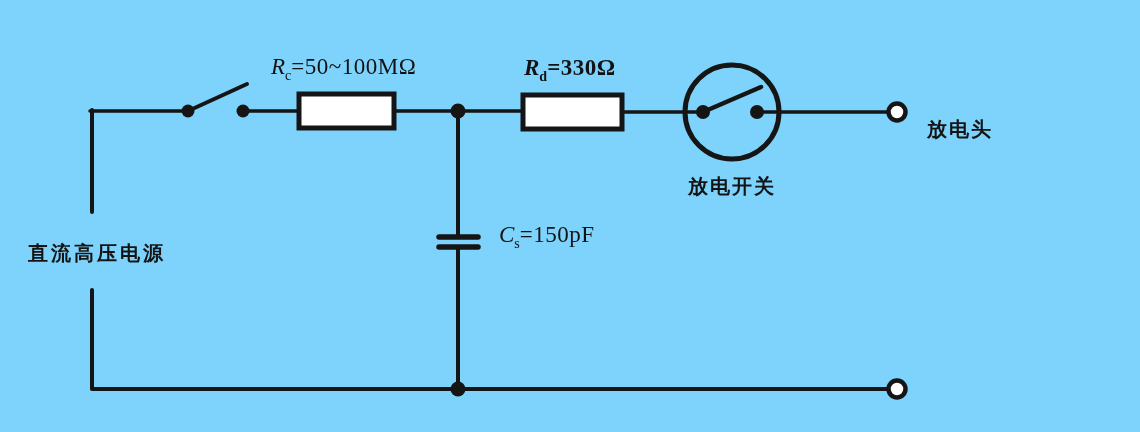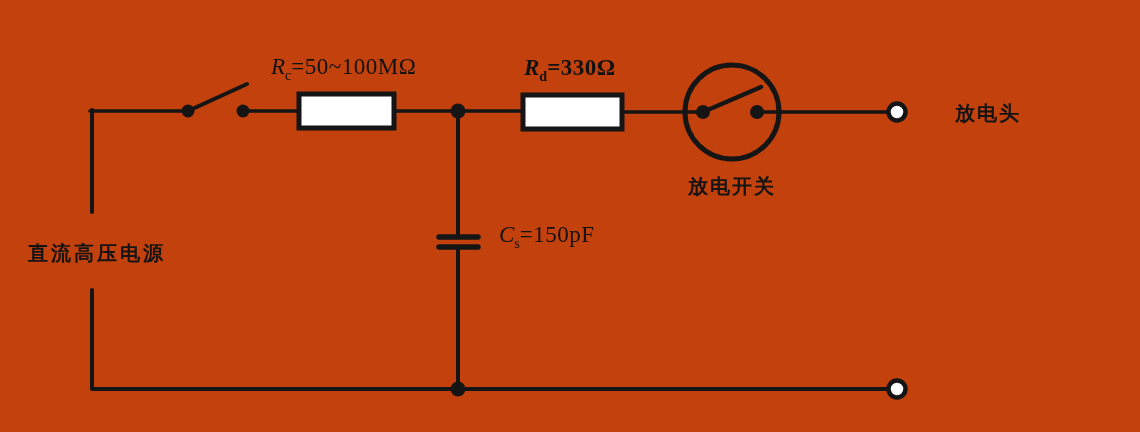--- a/index.html
+++ b/index.html
@@ -4,21 +4,21 @@
 <style>
   html, body {
     margin: 0;
     padding: 0;
     background: #ffffff;
   }
   .canvas {
     position: relative;
     width: 1140px;
     height: 432px;
-    background: #c2410c;
+    background: #7dd3fc;
     font-family: "Liberation Serif", "DejaVu Serif", serif;
     overflow: hidden;
   }
   .canvas svg {
     position: absolute;
     left: 0;
     top: 0;
   }
   .lbl {
     position: absolute;
@@ -103,16 +103,16 @@
   </span>
 
   <span class="lbl formula" style="left:499px; top:222px;text-align:center;">
     <span class="sym">C</span><sub>s</sub><span class="val">=150pF</span>
   </span>
 
   <span class="lbl cjk" style="left:688px; top:173px; letter-spacing:2px;">放电开关</span>
 
   <span class="lbl cjk" style="left:28px; top:240px;">直流高压电源</span>
 
-  <span class="lbl cjk" style="left:927px; top:100px; letter-spacing:2px;margin-left:28px;">放电头</span>
+  <span class="lbl cjk" style="left:927px; top:116px; letter-spacing:2px;">放电头</span>
 
 
 </div>
 
 </body></html>

